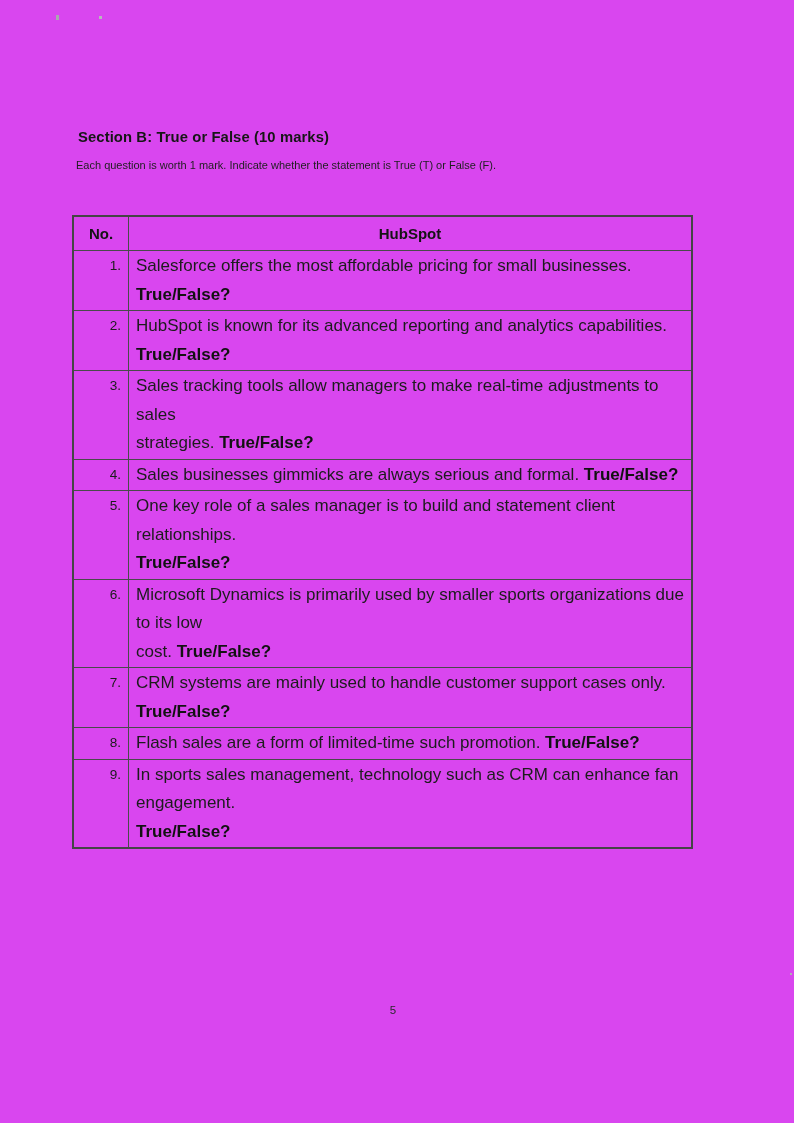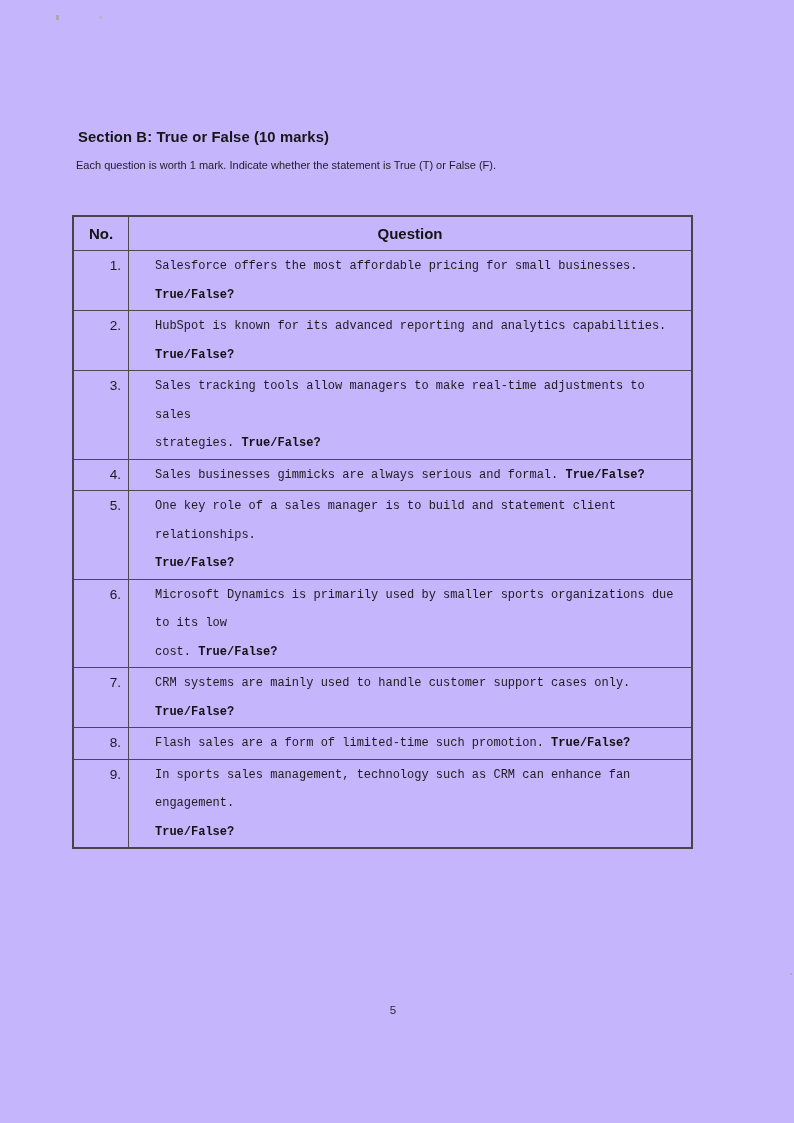--- a/index.html
+++ b/index.html
@@ -4,21 +4,21 @@
 <style>
   html, body {
     margin: 0;
     padding: 0;
     background: #e8e8e8;
   }
   .sheet {
     position: relative;
     width: 794px;
     height: 1123px;
-    background: #c4b5fd;
+    background: #d946ef;
     font-family: "Liberation Sans", sans-serif;
     color: #1c1c1c;
     overflow: hidden;
     margin: 0 auto;
   }
   .section-title {
     position: absolute;
     left: 78px;
     top: 129px;
     font-size: 14.8px;
@@ -61,26 +61,25 @@
   }
   td.no-cell {
     font-size: 13.6px;
     text-align: right;
     vertical-align: top;
     padding: 1px 7px 1px 0;
     line-height: 28.5px;
     color: #1c1c1c;
   }
   td.q-cell {
-    font-size: 12px;
+    font-size: 17px;
     vertical-align: top;
-    padding: 1px 4px 1px 26px;
+    padding: 1px 4px 1px 7px;
     line-height: 28.5px;
     color: #1c1c1c;
-    font-family: Liberation Mono, monospace;
   }
   .q-text {
     white-space: pre-wrap;
   }
   .q-tf {
     font-weight: bold;
     color: #121212;
     white-space: pre-wrap;
   }
   .page-number {
@@ -110,21 +109,21 @@
   <div class="speck speck-3"></div>
 
   <div class="section-title">Section B: True or False (10 marks)</div>
 
   <div class="instructions">Each question is worth 1 mark. Indicate whether the statement is True (T) or False (F).</div>
 
   <table class="qtable">
     <thead>
       <tr>
         <th class="no-h">No.</th>
-        <th class="q-h">Question</th>
+        <th class="q-h">HubSpot</th>
       </tr>
     </thead>
     <tbody>
         <tr>
       <td class="no-cell">1.</td>
       <td class="q-cell">
         <span class="q-text">Salesforce offers the most affordable pricing for small businesses. </span><span class="q-tf">True/False?</span>
       </td>
     </tr>
         <tr>

